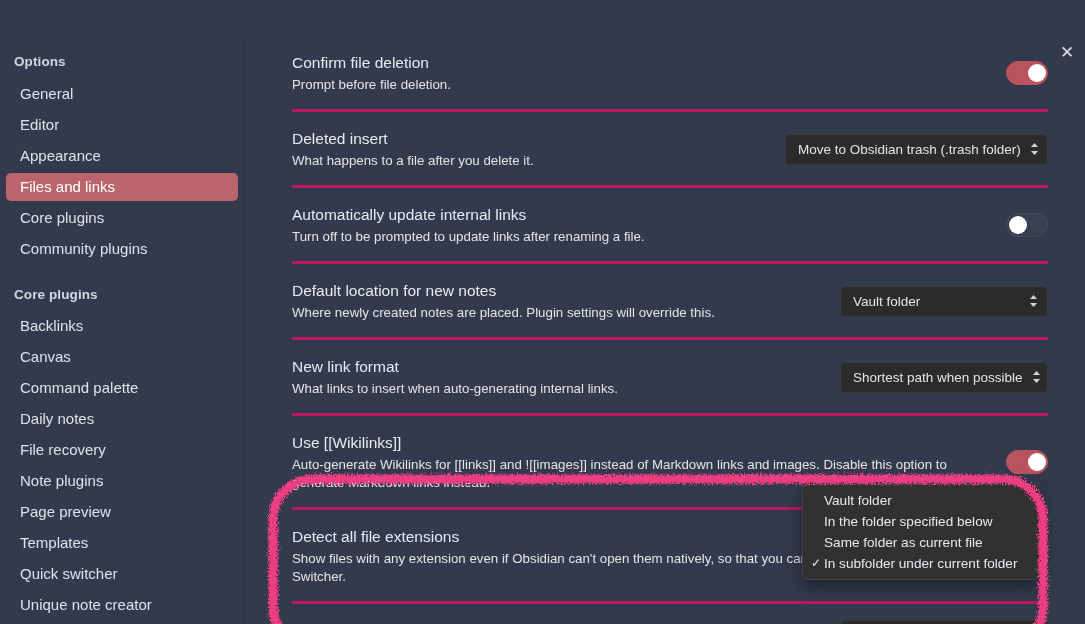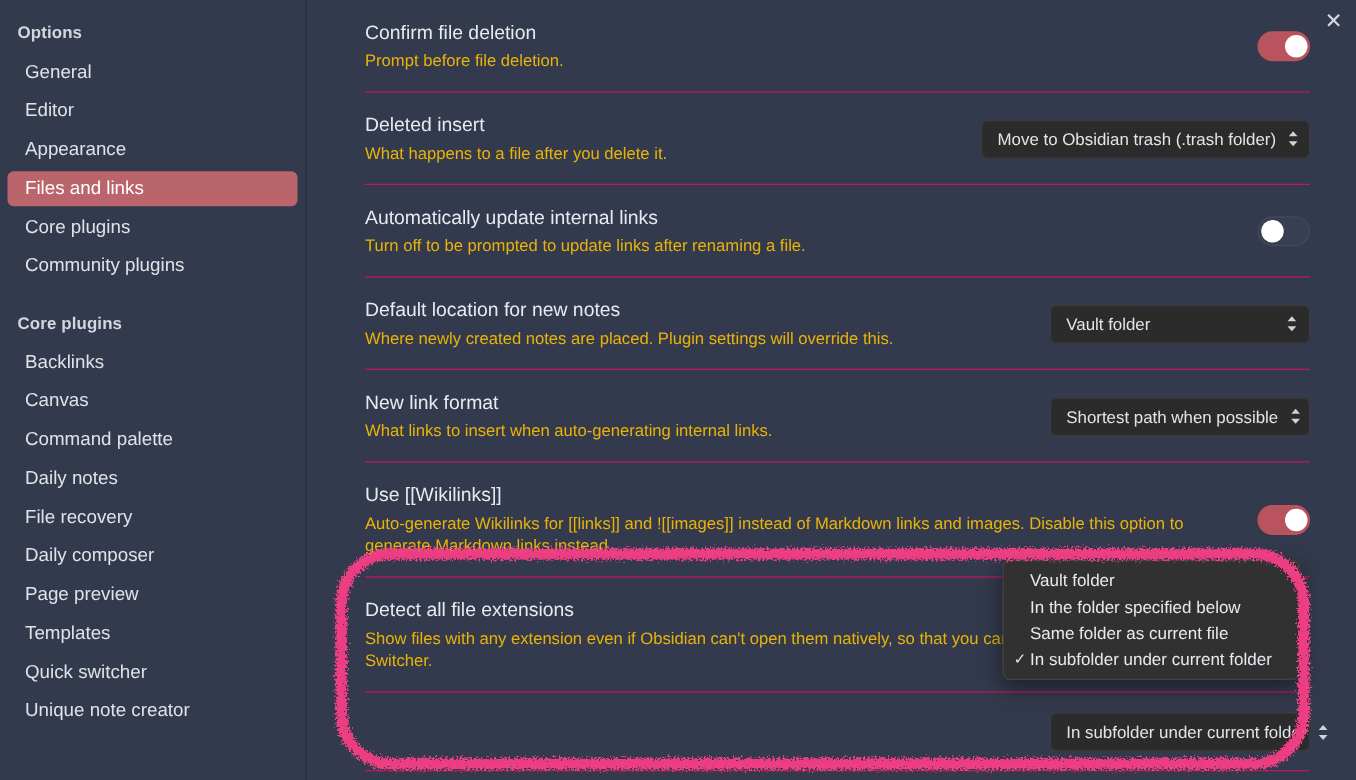--- a/index.html
+++ b/index.html
@@ -11,20 +11,21 @@
     background: #333a4d;
     font-family: "Liberation Sans", sans-serif;
   }
 
   #app {
     position: relative;
     width: 1085px;
     height: 468px;
     display: flex;
     background: #333a4d;
+    margin-top: 36px;
   }
 
   
   .sidebar {
     width: 245px;
     height: 624px;
     background: #333a4d;
     border-right: 1px solid #2b3142;
     padding: 18px 0 0 0;
     flex: 0 0 245px;
@@ -84,38 +85,38 @@
     line-height: 1;
     cursor: pointer;
     z-index: 40;
   }
 
   .setting-row {
     display: flex;
     align-items: center;
     justify-content: space-between;
     padding: 16px 0 15px 0;
-    border-bottom: 1px solid #be185d;
+    border-bottom: 3px solid #be185d;
     gap: 16px;
   }
 
   .setting-row:first-child { padding-top: 17px; }
 
   .setting-info { flex: 1 1 auto; min-width: 0; }
 
   .setting-name {
     font-size: 15.5px;
     color: #e7eaf0;
     line-height: 21px;
     margin-bottom: 3px;
   }
 
   .setting-desc {
     font-size: 13.3px;
-    color: #eab308;
+    color: #e5e5e5;
     line-height: 18px;
   }
 
   .setting-control {
     flex: 0 0 auto;
     display: flex;
     align-items: center;
     justify-content: center;
   }
 
@@ -242,21 +243,21 @@
     <div class="sidebar-item">Core plugins</div>
     <div class="sidebar-item">Community plugins</div>
 
     <div class="sidebar-heading second">Core plugins</div>
 
     <div class="sidebar-item">Backlinks</div>
     <div class="sidebar-item">Canvas</div>
     <div class="sidebar-item">Command palette</div>
     <div class="sidebar-item">Daily notes</div>
     <div class="sidebar-item">File recovery</div>
-    <div class="sidebar-item">Daily composer</div>
+    <div class="sidebar-item">Note plugins</div>
     <div class="sidebar-item">Page preview</div>
     <div class="sidebar-item">Templates</div>
     <div class="sidebar-item">Quick switcher</div>
     <div class="sidebar-item">Unique note creator</div>
   </div>
 
   <div class="main">
 
     <div class="close-btn">✕</div>
 

